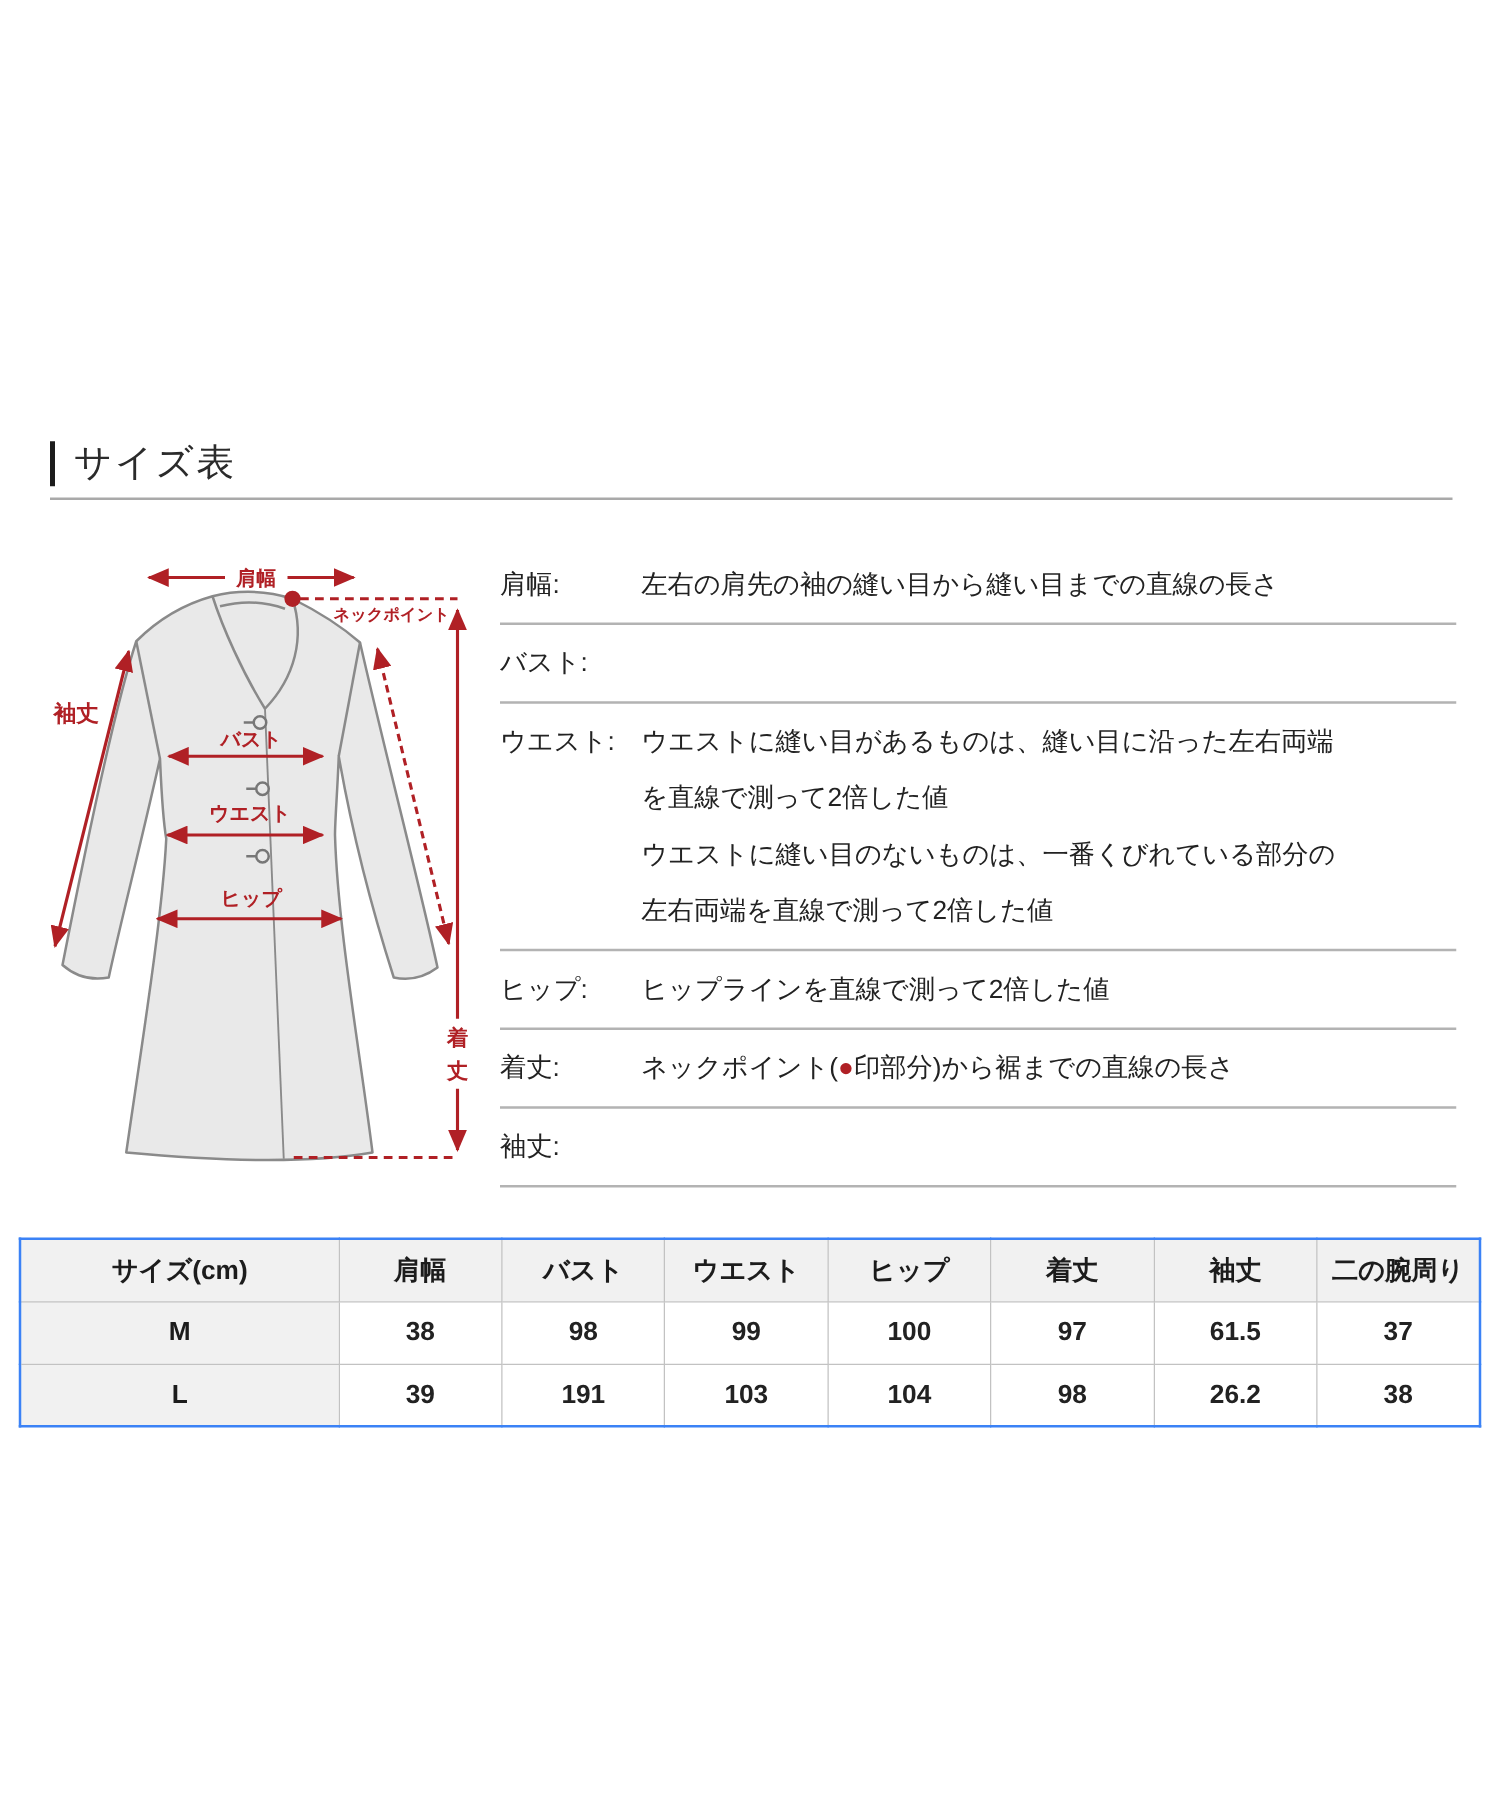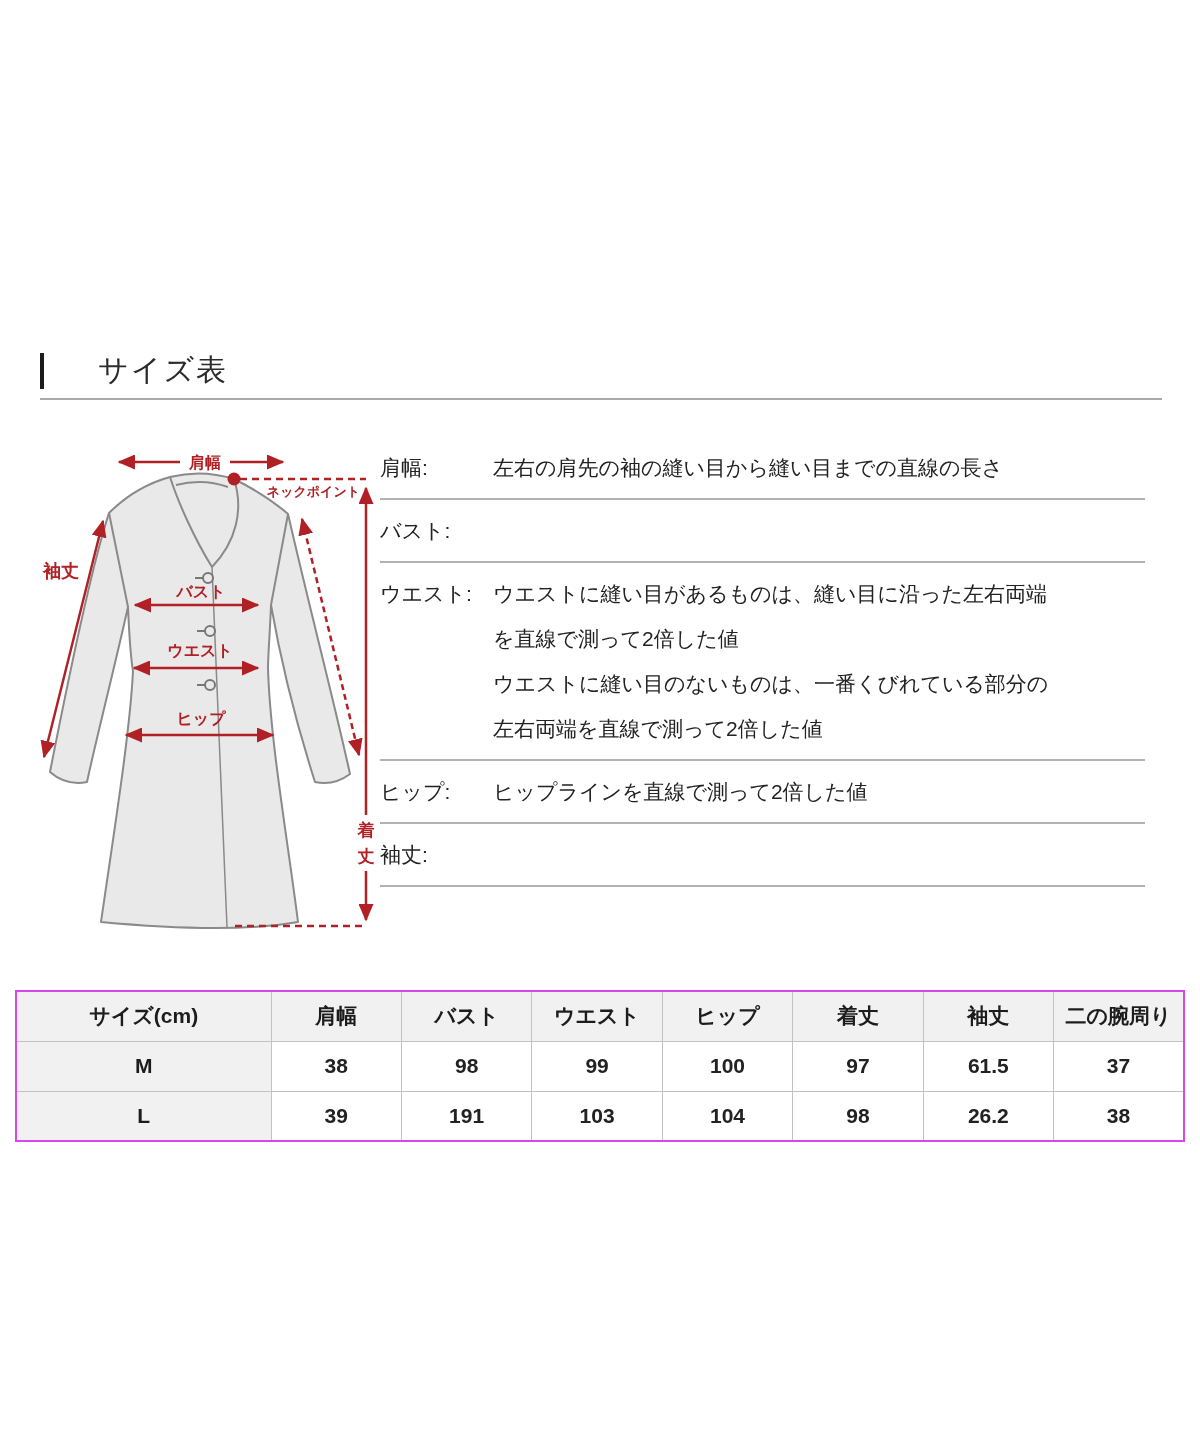--- a/index.html
+++ b/index.html
@@ -9,40 +9,40 @@
     font-family:"Liberation Sans", sans-serif;
     color:#222;
     position:relative;
     overflow:hidden;
   }
   .page { position:absolute; inset:0; width:1200px; height:1440px; background:#fff; }
 
   
   .title-block {
     position:absolute; left:40px; top:350px;
-    display:flex; align-items:center;gap:39px;
+    display:flex; align-items:center;
   }
   .title-bar {
     width:4px; height:36px; background:#1c1c1c; margin-right:15px;
   }
   .title-text {
     font-size:30px; color:#2b2b2b; letter-spacing:2px; font-weight:normal;
   }
   .title-divider {
     position:absolute; left:40px; top:398px; width:1122px; height:2px;
     background:#a9a9a9;
   }
 
   
   .diagram-wrap { position:absolute; left:30px; top:440px; width:360px; height:500px; }
   .diagram-wrap svg { display:block; }
   .red-label { font-family:"Liberation Sans", sans-serif; font-weight:bold; fill:#b02025; }
 
   
-  .definitions { position:absolute; left:380px; top:440px; width:765px; }
+  .definitions { position:absolute; left:400px; top:440px; width:765px; }
   .def-row {
     display:flex; align-items:flex-start;
     border-bottom:2px solid #b3b3b3;
     padding:8px 0;
   }
   .def-row:first-child { padding-top:5px; }
   .def-term {
     width:113px; flex:0 0 113px;
     font-size:21px; line-height:45px; color:#222;
   }
@@ -50,21 +50,21 @@
     flex:1;
     font-size:21px; line-height:45px; color:#222;
     white-space:pre-line;
   }
   .def-desc .dot { color:#b02025; }
 
   
   .size-table {
     position:absolute; left:15px; top:990px; width:1170px;
     border-collapse:collapse; table-layout:fixed;
-    border:2px solid #d946ef;
+    border:2px solid #3b82f6;
     font-size:21px;
   }
   .size-table th, .size-table td {
     border:1px solid #c2c2c2;
     height:50px; text-align:center; vertical-align:middle;
   }
   .size-table thead th { background:#f1f1f1; font-weight:bold; color:#1c1c1c; }
   .size-table tbody th { background:#f1f1f1; font-weight:bold; color:#1c1c1c; }
   .size-table tbody td { background:#ffffff; font-weight:bold; }
   .size-table col.first { width:255px; }
@@ -166,20 +166,24 @@
       <div class="def-row">
         <div class="def-term">ウエスト:</div>
         <div class="def-desc"><span>ウエストに縫い目があるものは、縫い目に沿った左右両端
 を直線で測って2倍した値
 ウエストに縫い目のないものは、一番くびれている部分の
 左右両端を直線で測って2倍した値</span></div>
       </div>
       <div class="def-row">
         <div class="def-term">ヒップ:</div>
         <div class="def-desc"><span>ヒップラインを直線で測って2倍した値</span></div>
+      </div>
+      <div class="def-row">
+        <div class="def-term">着丈:</div>
+        <div class="def-desc"><span>ネックポイント(</span><span class="dot">●</span><span>印部分)から裾までの直線の長さ</span></div>
       </div>
       <div class="def-row">
         <div class="def-term">袖丈:</div>
       </div>
     </div>
 
   <table class="size-table">
     <colgroup>
         <col class="first">
         <col>

